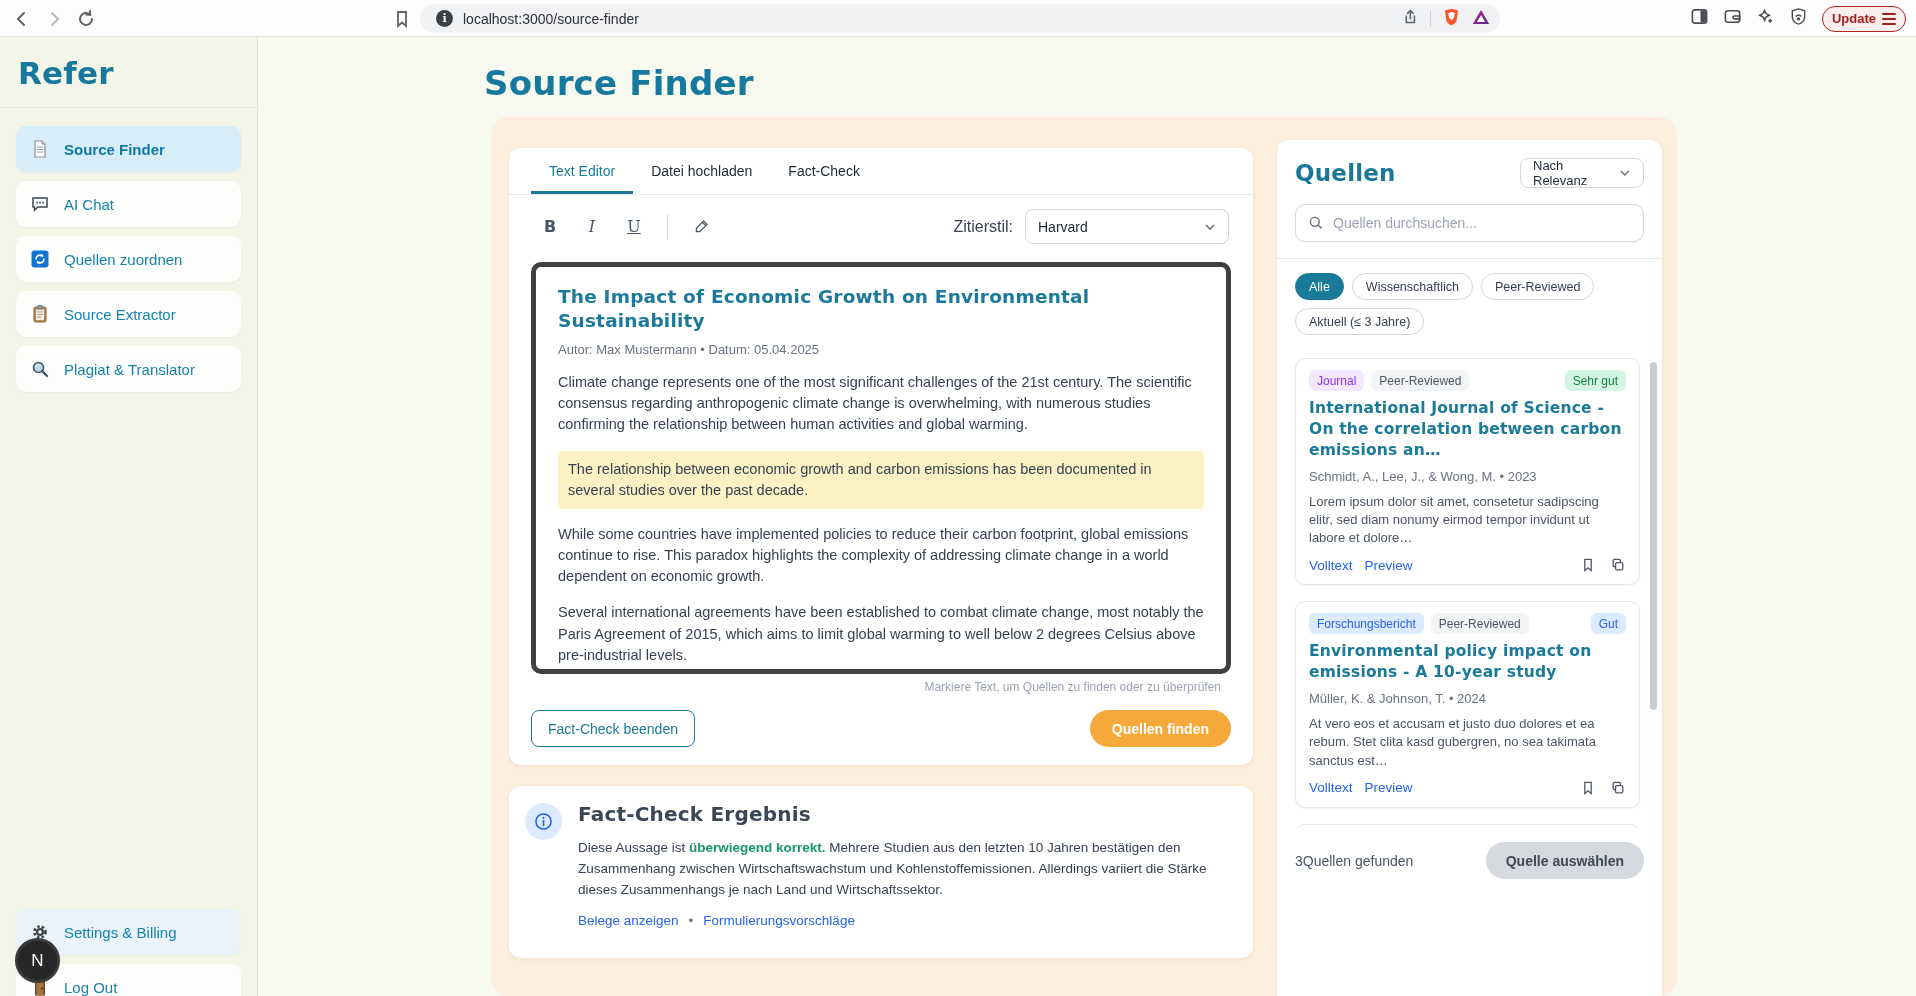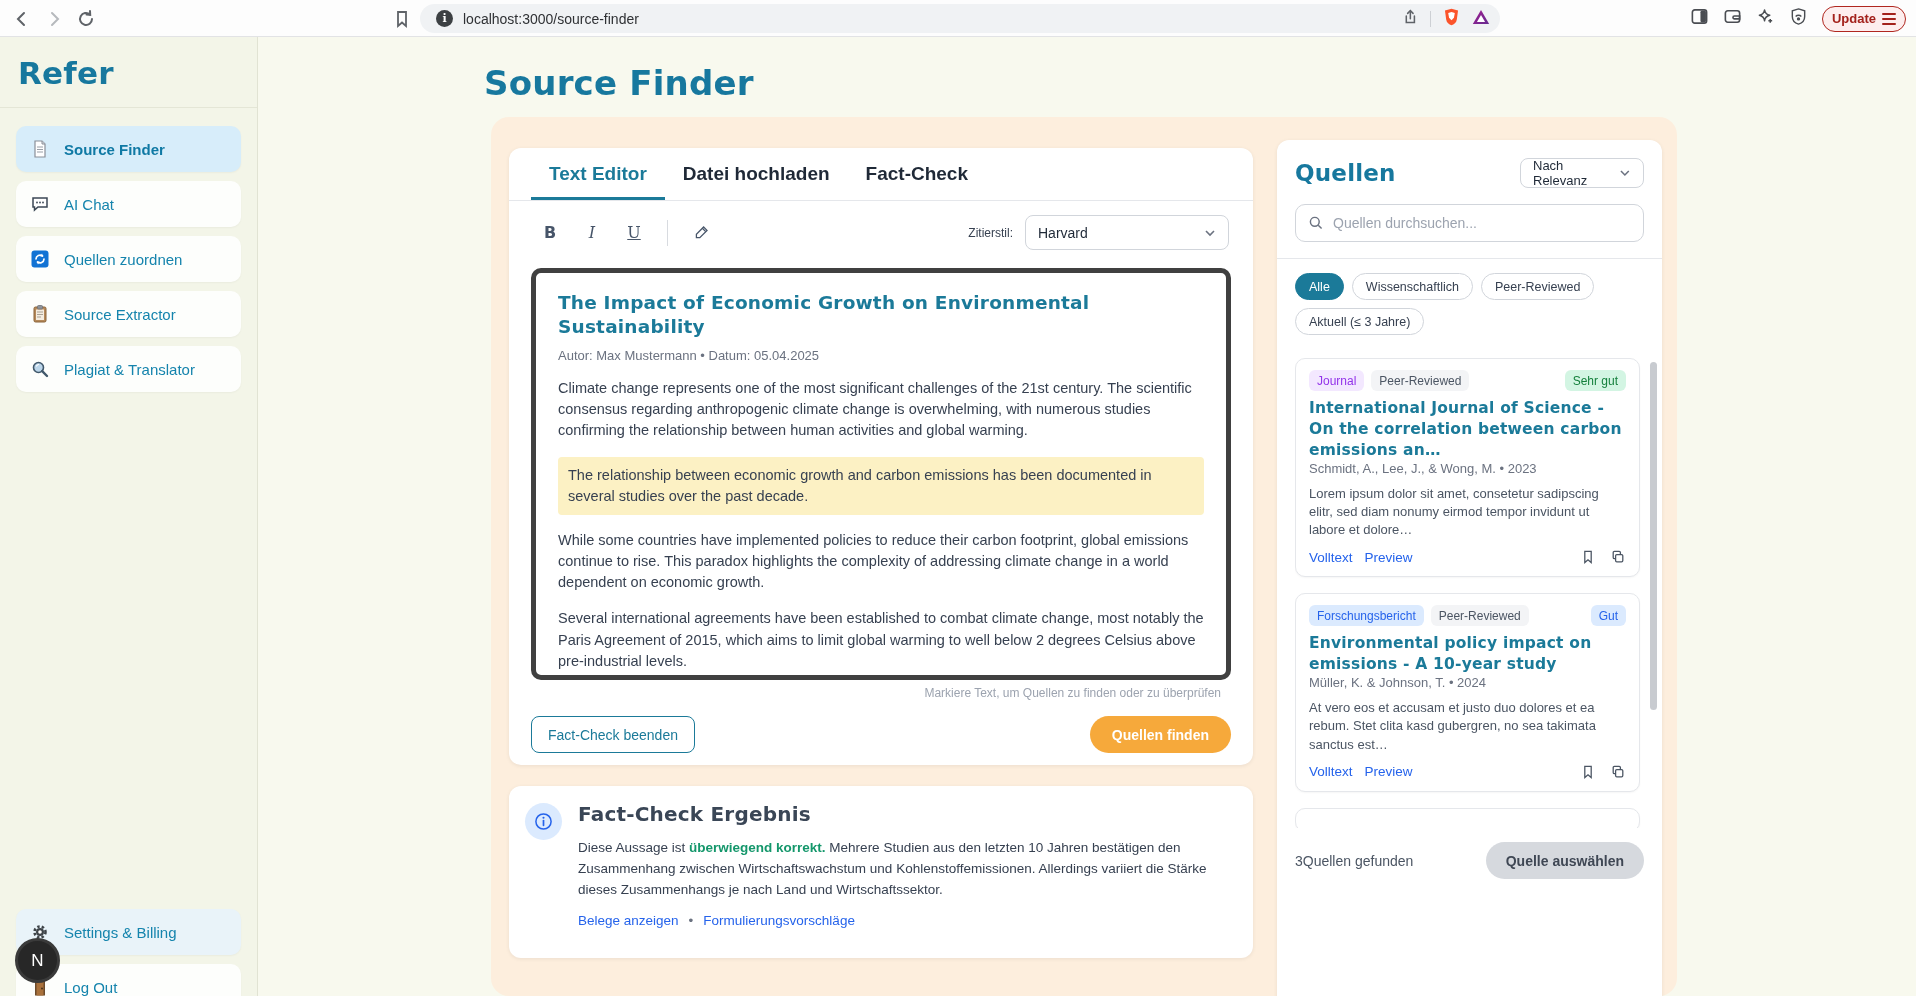--- a/index.html
+++ b/index.html
@@ -36,30 +36,30 @@
   .avatar { position:absolute; left:15px; top:938px; width:45px; height:45px; border-radius:50%; background:#272727; border:3px solid #3a3a3a; color:#fff; display:flex; align-items:center; justify-content:center; font-size:17px; z-index:60; }
 
   
   .main { position:absolute; left:258px; top:37px; right:0; bottom:0; background:#f8f9ee; }
   .page-title { color:#17789e; font-size:34px; position:absolute; left:226px; top:26px; }
   .peach { position:absolute; left:233px; top:80px; width:1186px; height:879px; background:#fdeedd; border-radius:18px; }
 
   
   .editor-card { position:absolute; left:18px; top:31px; width:744px; height:617px; background:#fff; border-radius:12px; box-shadow:0 1px 4px rgba(0,0,0,.07); display:flex; flex-direction:column; }
   .tabs { display:flex; border-bottom:1px solid #e5e7eb; padding-left:22px; }
-  .tab { padding:15px 18px 12px; font-size:19px; font-weight:700; color:#1f2937; border-bottom:3px solid transparent; cursor:pointer; }
+  .tab { padding:15px 18px 12px; font-size:14px; font-weight:400; color:#1f2937; border-bottom:3px solid transparent; cursor:pointer; }
   .tab.active { color:#1b7a99; border-bottom-color:#1b7a99; }
   .toolbar { display:flex; align-items:center; padding:14px 24px 10px; gap:8px; }
   .tb-btn { width:34px; height:30px; display:flex; align-items:center; justify-content:center; font-size:16px; color:#475569; border-radius:6px; cursor:pointer; font-family:"DejaVu Serif", serif; }
   .tb-b { font-weight:bold; font-family:"DejaVu Sans", sans-serif; }
   .tb-i { font-style:italic; }
   .tb-u { text-decoration:underline; }
   .tb-sep { width:1px; height:26px; background:#d8dbe0; margin:0 8px; }
   .cite { margin-left:auto; display:flex; align-items:center; gap:12px; }
-  .cite-label { font-size:12px; color:#374151; }
+  .cite-label { font-size:16px; color:#374151; }
   .selectbox { border:1px solid #d1d5db; border-radius:8px; background:#fff; height:35px; display:flex; align-items:center; justify-content:space-between; padding:0 12px; font-size:14px; color:#1f2937; cursor:pointer; }
   .cite .selectbox { width:204px; }
   .chev { width:12px; height:12px; color:#6b7280; }
   .doc-box { margin:8px 22px 0; border:5px solid #404040; border-radius:10px; padding:18px 22px 10px; flex:0 0 auto; height:412px; overflow:hidden; }
   .doc-title { color:#1b7a99; font-size:18.5px; line-height:1.3; }
   .doc-meta { color:#6b7280; font-size:13px; margin-top:9px; }
   .doc-p { color:#374151; font-size:14.5px; line-height:1.46; margin-top:15px; }
   .doc-hl { background:#fcf1c4; border-radius:4px; padding:8px 10px; }
   .doc-hint { text-align:right; color:#9ca3af; font-size:12px; margin-top:10px; }
   .editor-actions { display:flex; align-items:center; justify-content:space-between; padding:16px 22px 0; }
@@ -93,21 +93,21 @@
   .scroll-thumb { position:absolute; right:5px; top:222px; width:7px; height:348px; border-radius:4px; background:#c8cbd0; }
   .src-card { border:1px solid #e5e7eb; border-radius:10px; padding:11px 13px; flex:0 0 auto; background:#fff; box-shadow:0 1px 2px rgba(0,0,0,.04); }
   .badge-row { display:flex; align-items:center; gap:7px; }
   .badge { height:21px; border-radius:6px; font-size:12px; display:flex; align-items:center; padding:0 8px; }
   .badge.right { margin-left:auto; }
   .b-purple { background:#f3e8ff; color:#9333ea; }
   .b-gray { background:#f3f4f6; color:#4b5563; }
   .b-green { background:#d3f5e3; color:#15803d; }
   .b-blue  { background:#dbeafe; color:#2563eb; }
   .src-card-title { margin-top:7px; color:#1b7a99; font-size:15.5px; line-height:1.35; }
-  .src-authors { color:#6b7280; font-size:13px; }
+  .src-authors { margin-top:8px; color:#6b7280; font-size:13px; }
   .src-abstract { margin-top:9px; color:#4b5563; font-size:13px; line-height:1.4; }
   .src-actions { margin-top:10px; display:flex; align-items:center; gap:12px; }
   .src-link { color:#2563eb; font-size:13.5px; cursor:pointer; }
   .card-icons { margin-left:auto; display:flex; gap:14px; color:#4b5563; }
   .card-icons svg { width:16px; height:16px; cursor:pointer; }
   .src-footer { position:absolute; left:18px; right:18px; top:702px; display:flex; align-items:center; justify-content:space-between; }
   .src-count { color:#4b5563; font-size:14px; }
   .btn-gray { background:#d6d9de; color:#3f4754; font-weight:600; border:none; border-radius:19px; height:37px; padding:0 20px; font-size:14px; display:flex; align-items:center; cursor:pointer; }
 </style>
 </head>

